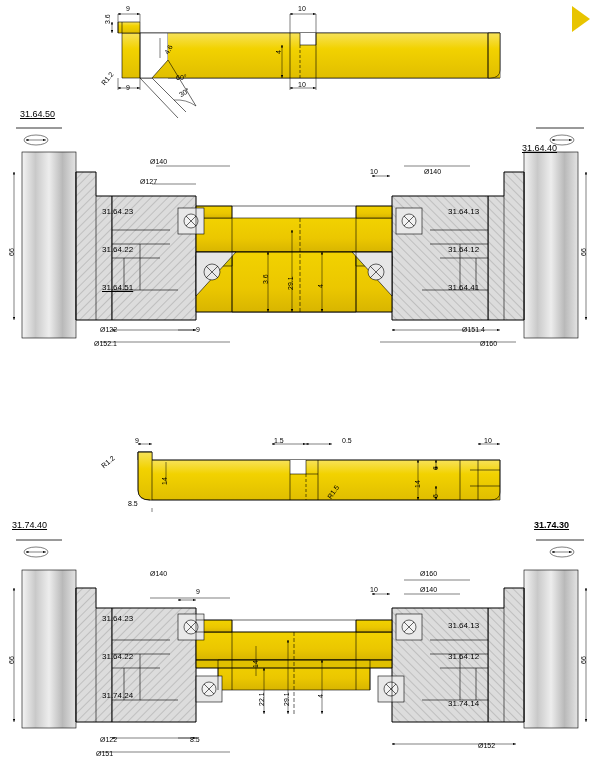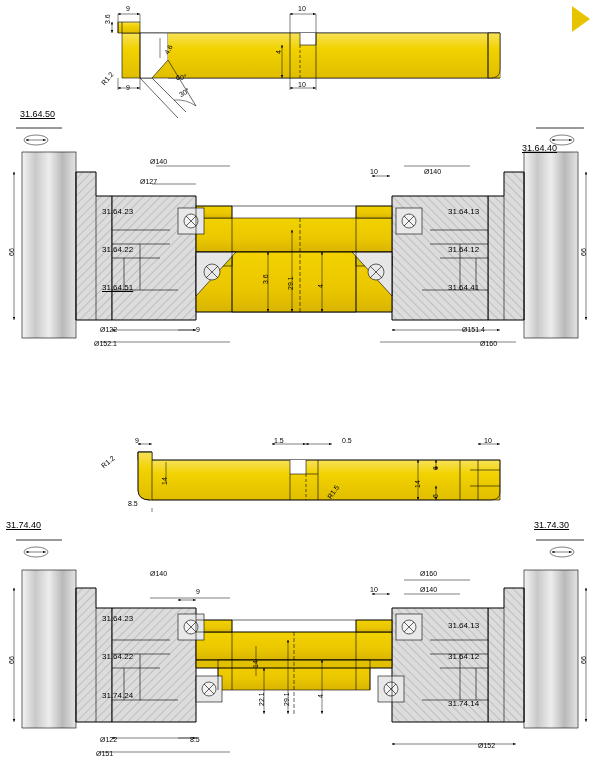--- a/index.html
+++ b/index.html
@@ -339,22 +339,22 @@
 <div class="lbl" style="left:128px;top:500px;">8.5</div>
 <div class="lbl rot" style="left:161px;top:485px;transform:rotate(-90deg);">14</div>
 <div class="lbl" style="left:274px;top:437px;">1.5</div>
 <div class="lbl" style="left:342px;top:437px;">0.5</div>
 <div class="lbl rot" style="left:326px;top:496px;transform:rotate(-55deg);">R1.5</div>
 <div class="lbl rot" style="left:414px;top:488px;transform:rotate(-90deg);">14</div>
 <div class="lbl rot" style="left:432px;top:470px;transform:rotate(-90deg);">6</div>
 <div class="lbl rot" style="left:432px;top:498px;transform:rotate(-90deg);">6</div>
 <div class="lbl" style="left:484px;top:437px;">10</div>
 
-<div class="lbl u" style="left:6px;top:521px;">31.74.40</div>
-<div class="lbl u" style="left:534px;top:521px;">31.74.30</div>
+<div class="lbl u" style="left:12px;top:521px;">31.74.40</div>
+<div class="lbl u" style="left:534px;top:521px;font-weight:bold;">31.74.30</div>
 
 <div class="lbl b" style="left:102px;top:615px;">31.64.23</div>
 <div class="lbl b" style="left:102px;top:653px;">31.64.22</div>
 <div class="lbl b" style="left:102px;top:692px;">31.74.24</div>
 <div class="lbl b" style="left:448px;top:622px;">31.64.13</div>
 <div class="lbl b" style="left:448px;top:653px;">31.64.12</div>
 <div class="lbl b" style="left:448px;top:700px;">31.74.14</div>
 
 <div class="lbl" style="left:150px;top:570px;">Ø140</div>
 <div class="lbl" style="left:420px;top:570px;">Ø160</div>

